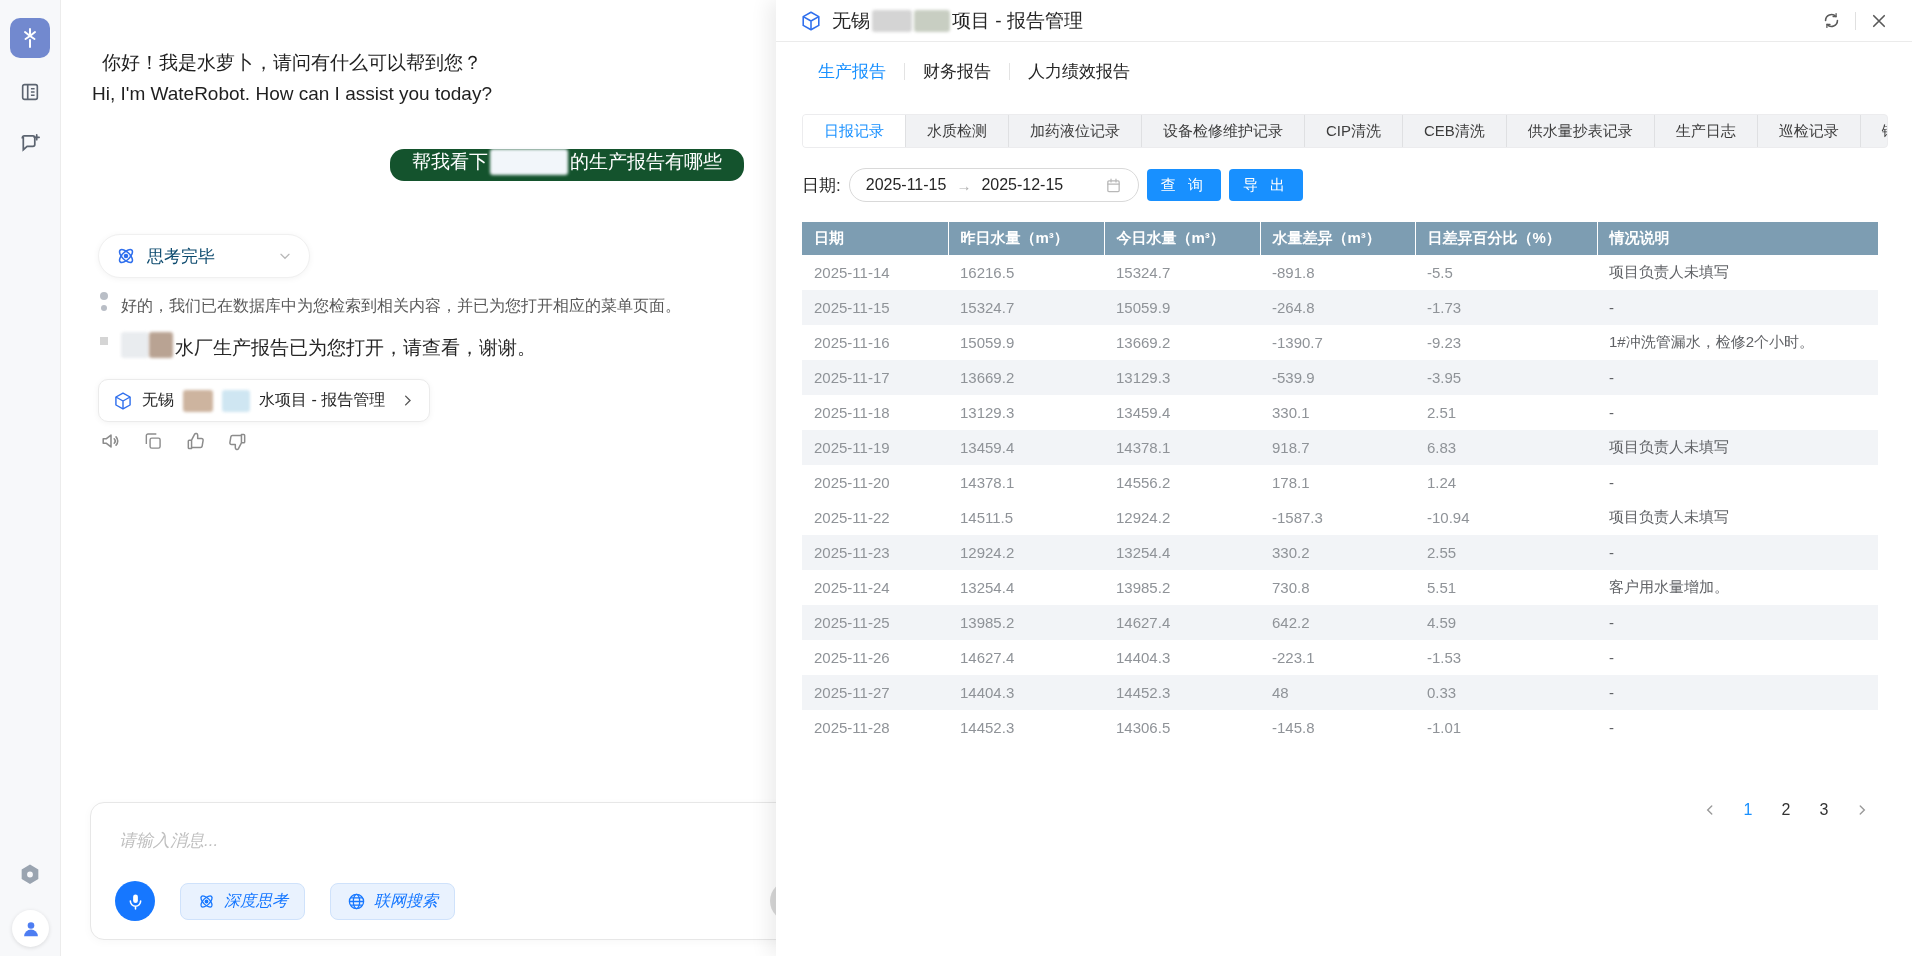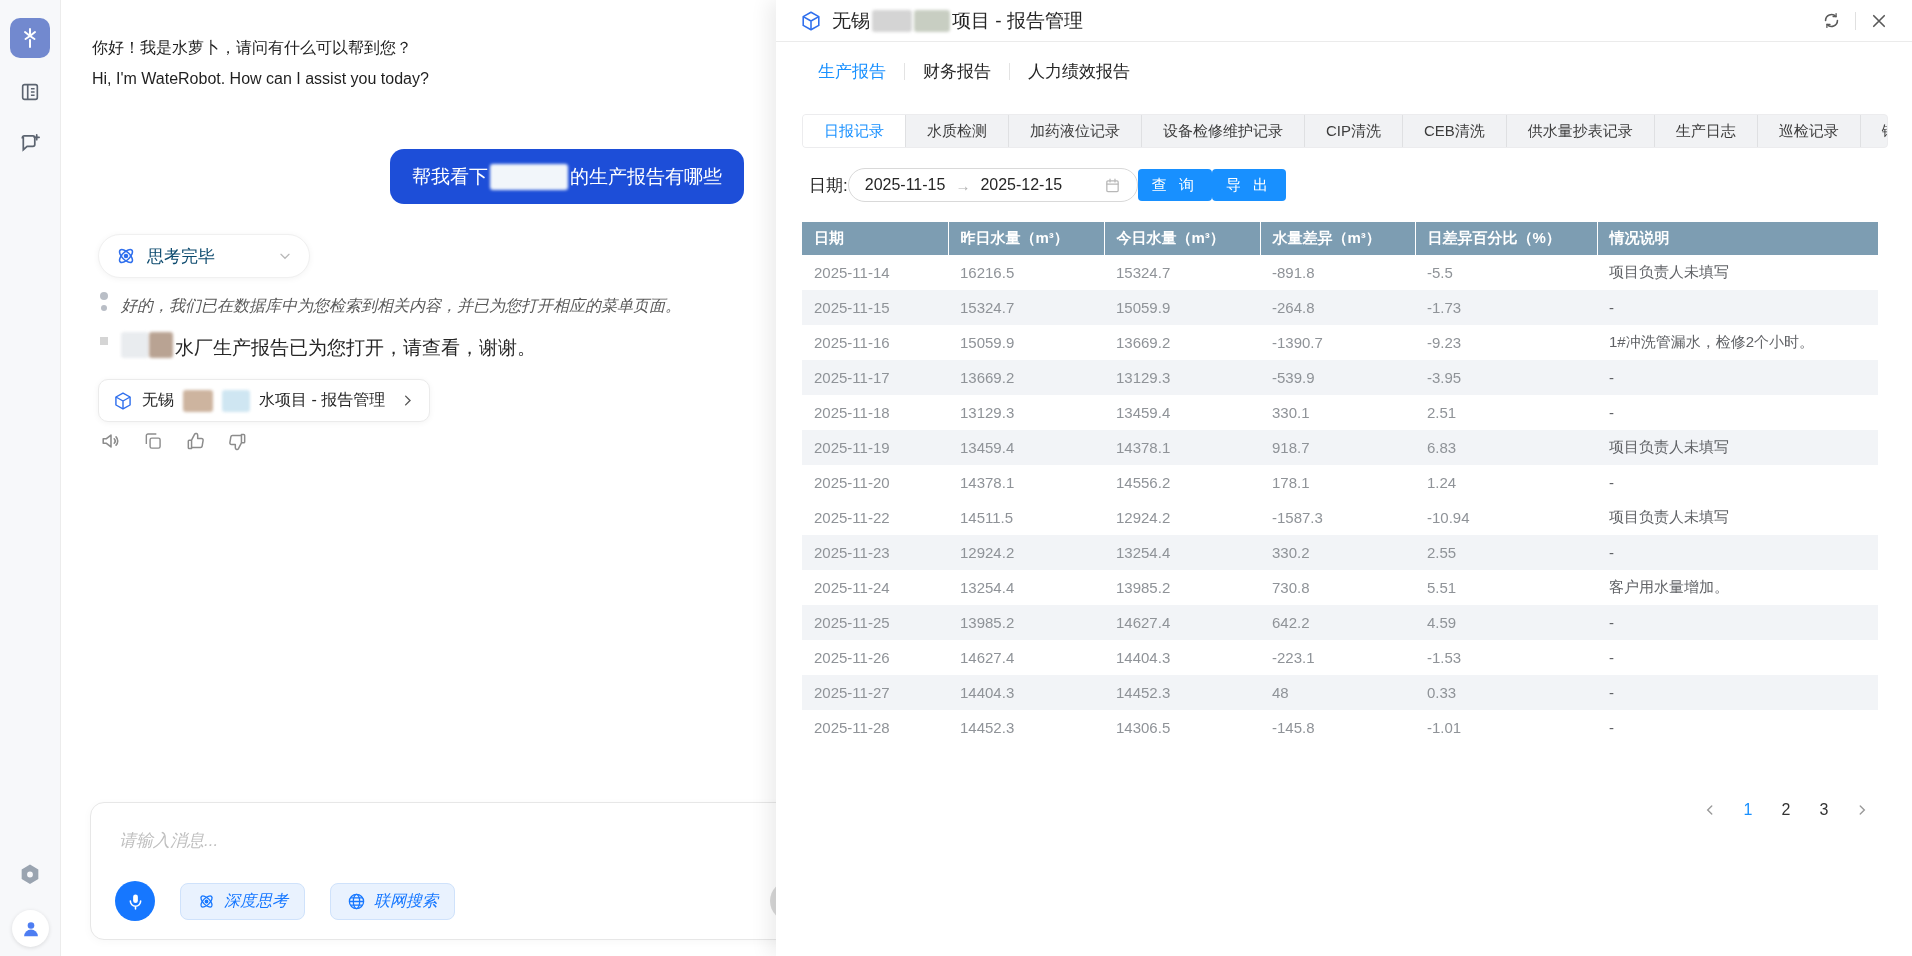--- a/index.html
+++ b/index.html
@@ -10,29 +10,29 @@
   #rail { position:absolute; left:0; top:0; width:61px; height:956px;
     background:#f7f8fa; border-right:1px solid #ececec; z-index:5; }
   .rail-logo { position:absolute; left:10px; top:18px; width:40px; height:40px;
     border-radius:10px; background:#7289cf; display:flex; align-items:center; justify-content:center; cursor:pointer; }
   .rail-ic { position:absolute; left:50%; transform:translateX(-50%); color:#5c6470; cursor:pointer; }
   .rail-avatar { position:absolute; left:12px; top:910px; width:37px; height:37px; border-radius:50%;
     background:#fff; box-shadow:0 1px 4px rgba(0,0,0,.12); display:flex; align-items:center; justify-content:center; cursor:pointer; }
 
   
   #chat { position:absolute; left:61px; top:0; width:715px; height:956px; background:#fff; }
-  .greeting { position:absolute; left:31px; top:32px; font-size:16px; color:#1f1f1f; line-height:31px; }
-  .bubble-user { position:absolute; right:32px; top:149px; height:55px; background:#1d4ed8; border-radius:14px;
-    color:#fff; font-size:19px; display:flex; align-items:center; padding:0 22px; cursor:default; }
+  .greeting { position:absolute; left:31px; top:47px; font-size:19px; color:#1f1f1f; line-height:31px;text-align:center; }
+  .bubble-user { position:absolute; right:32px; top:149px; height:32px; background:#14532d; border-radius:14px;
+    color:#fff; font-size:19px; display:flex; padding:0 22px; cursor:default; }
   .redact { display:inline-block; border-radius:3px; filter:blur(1.5px); vertical-align:-4px; }
   .think-pill { position:absolute; left:37px; top:234px; width:212px; height:44px; background:#fff;
     border:1px solid #f0f0f0; border-radius:22px; box-shadow:0 1px 6px rgba(0,0,0,.05);
     display:flex; align-items:center; padding:0 16px; gap:10px; cursor:pointer; }
   .think-pill .lbl { color:#0c4a6e; font-size:17px; flex:1; }
-  .reply1 { position:absolute; left:60px; top:294px; width:600px; font-size:16px; color:#595959; line-height:24px;font-style:italic; }
+  .reply1 { position:absolute; left:60px; top:294px; width:600px; font-size:16px; color:#595959; line-height:24px; }
   .dot-deco { position:absolute; left:39px; top:292px; display:flex; flex-direction:column; align-items:center; gap:5px; }
   .dot-deco i { display:block; border-radius:50%; background:#b9bec6; }
   .sq-deco { position:absolute; left:39px; top:337px; width:8px; height:8px; background:#d5d5d5; }
   .reply2 { position:absolute; left:60px; top:332px; width:620px; font-size:19px; color:#262626; line-height:29px; }
   .open-card { position:absolute; left:37px; top:379px; height:43px; background:#fff; border:1px solid #ebebeb;
     border-radius:10px; box-shadow:0 1px 6px rgba(0,0,0,.05); display:flex; align-items:center;
     padding:0 14px; gap:9px; font-size:16px; color:#262626; cursor:pointer; }
   .msg-actions { position:absolute; left:39px; top:430px; display:flex; gap:20px; color:#8c8c8c; }
   .msg-actions .ic { cursor:pointer; width:22px; height:22px; display:flex; align-items:center; justify-content:center; }
 
@@ -62,21 +62,21 @@
   .p-tab:first-child { padding-left:18px; }
   .p-tab.active { color:#1890ff; }
   .p-tab-div { width:1px; height:17px; background:#e3e3e3; }
 
   .subtab-bar { position:absolute; left:26px; top:114px; right:24px; height:34px; background:#f1f2f4;
     border:1px solid #ececee; border-radius:4px; display:flex; align-items:stretch; overflow:hidden; }
   .subtab { display:flex; align-items:center; justify-content:center; padding:0 21px; font-size:15px;
     color:#3c3c3c; cursor:pointer; border-right:1px solid #dfe0e2; white-space:nowrap; flex:1 1 auto; }
   .subtab.active { background:#fff; color:#1890ff; }
 
-  .filter-row { position:absolute; left:33px; top:168px; display:flex; align-items:center; gap:0; }
+  .filter-row { position:absolute; left:26px; top:168px; display:flex; align-items:center; gap:8px; }
   .filter-lbl { font-size:17px; color:#262626; }
   .date-range { width:290px; height:34px; border:1px solid #d9d9d9; border-radius:17px;
     display:flex; align-items:center; padding:0 16px; gap:10px; font-size:16px; color:#262626; cursor:pointer; }
   .date-range .sep { color:#b0b0b0; font-size:15px; }
   .date-range .cal { margin-left:auto; color:#b8b8b8; display:flex; }
   .btn-blue { min-width:66px; height:32px; background:#1890ff; color:#fff; border:none; border-radius:4px;
     font-size:15px; letter-spacing:4px; padding:0 14px; cursor:pointer; font-family:Liberation Sans, sans-serif; }
 
   .rpt-table { position:absolute; left:26px; top:222px; width:1076px; border-collapse:collapse; table-layout:fixed; }
   .rpt-table th { background:#7d9db2; color:#fff; font-size:15px; font-weight:bold; text-align:left;

